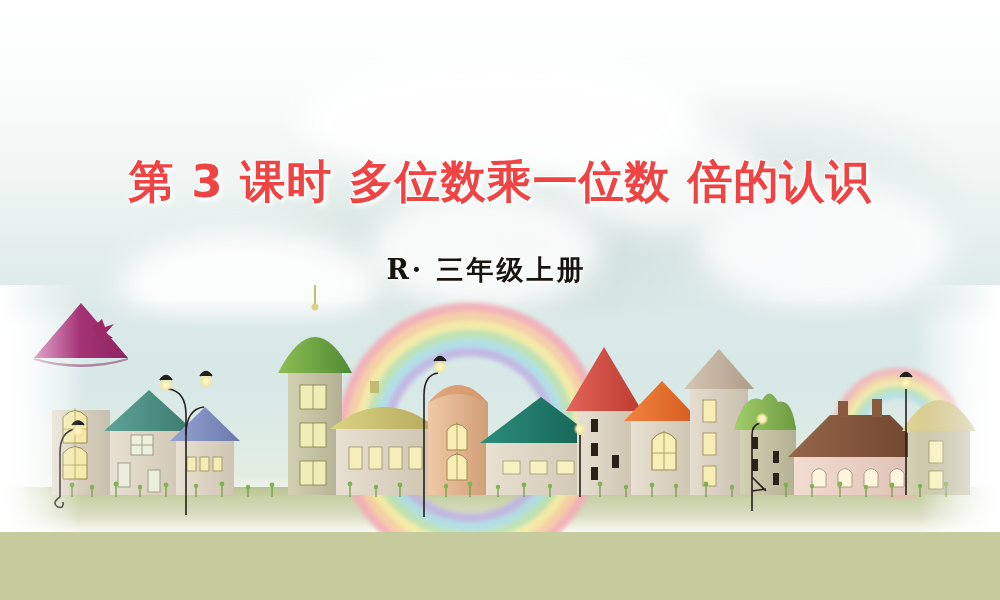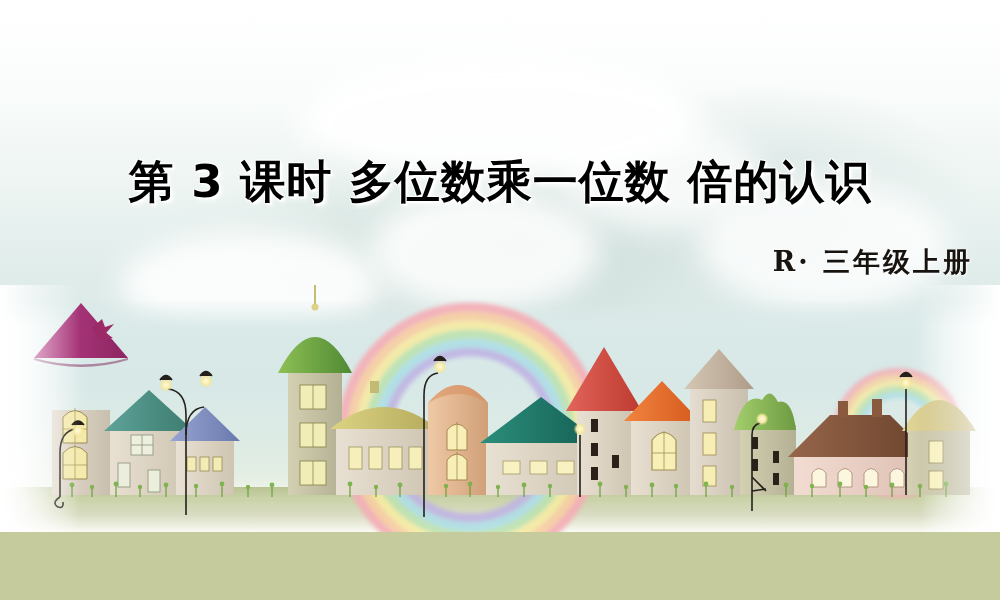--- a/index.html
+++ b/index.html
@@ -34,29 +34,29 @@
     content:"";position:absolute;inset:0;
     background:linear-gradient(to right,#ffffff 0%,rgba(255,255,255,0) 9%,rgba(255,255,255,0) 91%,#ffffff 100%);
   }
 
   
   .title-wrap{position:absolute;left:0;top:158px;width:1000px;text-align:center;z-index:40;}
   .title{
     display:inline-block;
     font-family:"DejaVu Sans","Liberation Sans",sans-serif;
     font-weight:700;font-size:45px;line-height:1.06;
-    color:#000000;letter-spacing:1px;white-space:nowrap;
+    color:#ef4444;letter-spacing:1px;white-space:nowrap;
     text-shadow:
       2px 2px 0 rgba(255,255,255,.95),
       -1px -1px 0 rgba(255,255,255,.85),
       1px -1px 0 rgba(255,255,255,.85),
       -1px 1px 0 rgba(255,255,255,.85),
       3px 3px 5px rgba(255,255,255,.9);
   }
-  .subtitle-wrap{position:absolute;left:0;top:244px;width:973px;text-align:right;z-index:40;}
+  .subtitle-wrap{position:absolute;left:0;top:252px;width:973px;text-align:center;z-index:40;}
   .subtitle{
     display:inline-block;
     font-family:"DejaVu Serif","Liberation Serif",serif;
     font-weight:700;font-size:27px;color:#17130f;letter-spacing:3px;
     text-shadow:1px 1px 2px rgba(255,255,255,.9);
   }
 
   
   .scene{position:absolute;left:0;top:285px;width:1000px;height:247px;z-index:20;}
   .scene svg{display:block;}

